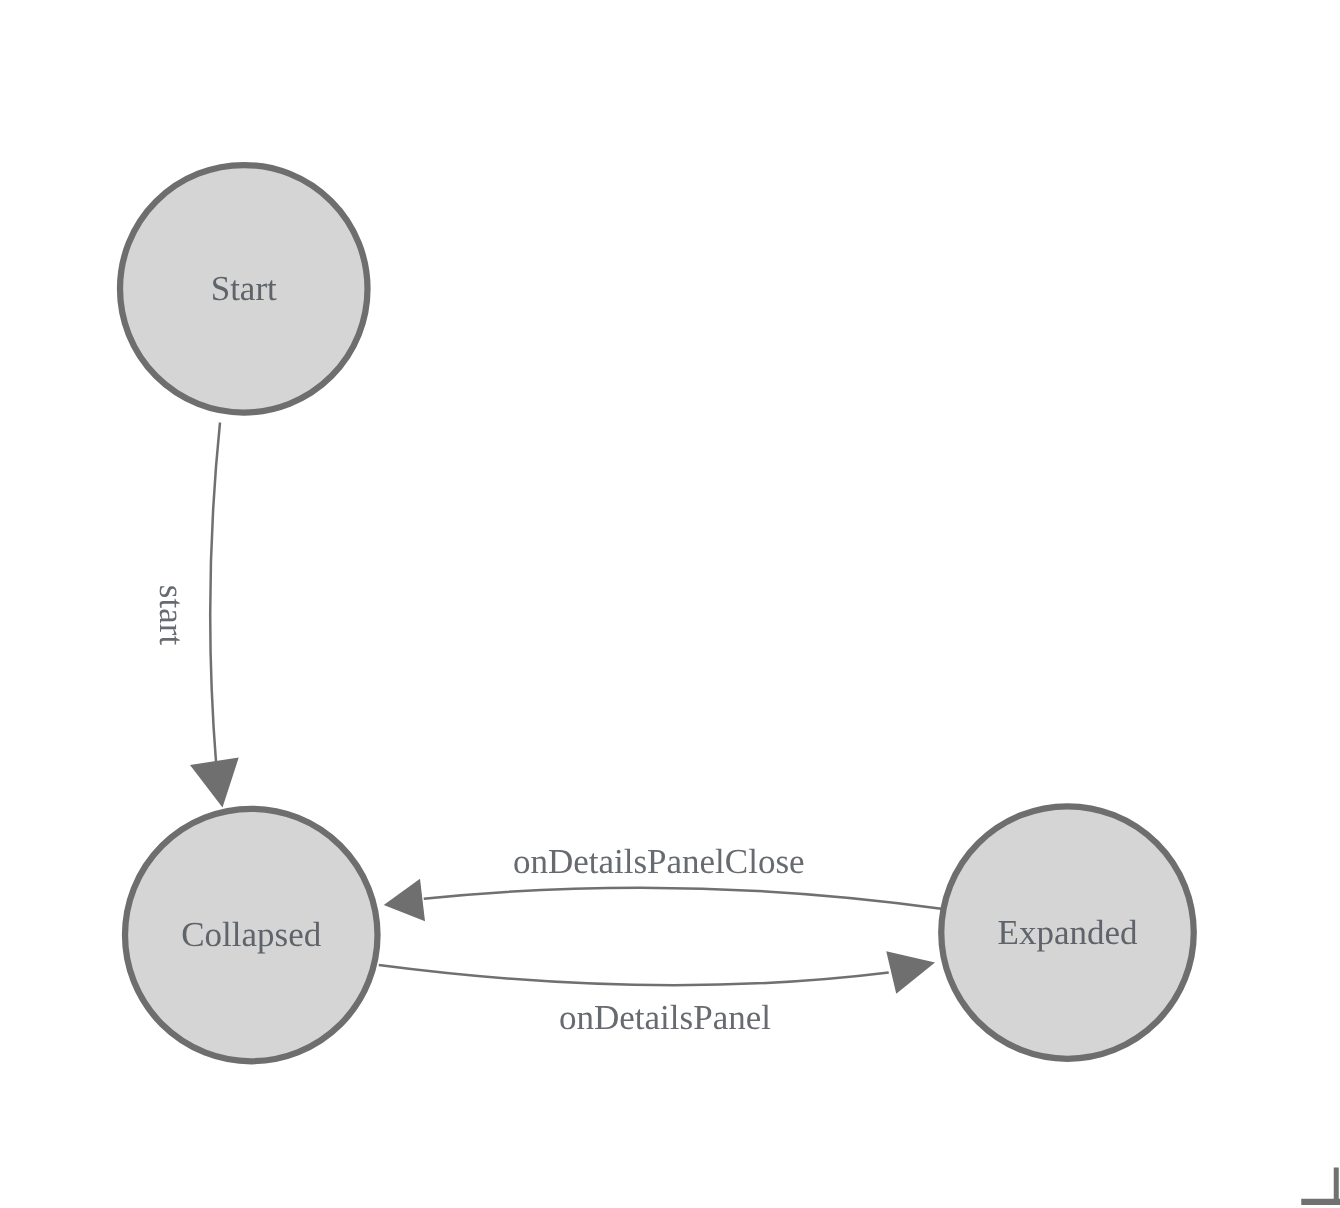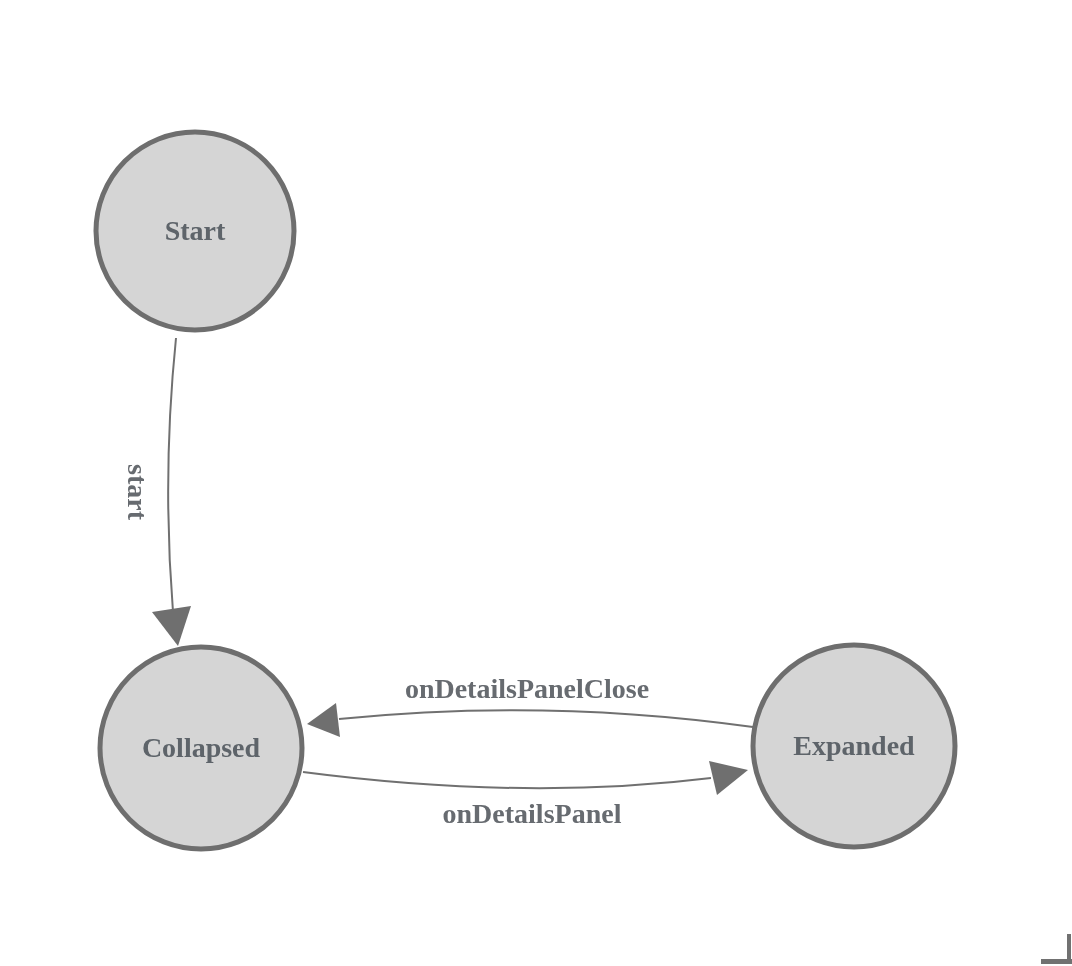--- a/index.html
+++ b/index.html
@@ -8,21 +8,20 @@
     width: 1072px;
     height: 966px;
     background: #ffffff;
     overflow: hidden;
     font-family: "Liberation Serif", "DejaVu Serif", serif;
   }
   .canvas-wrap {
     position: relative;
     width: 876px;
     height: 966px;
-    font-weight: bold;
   }
   svg { display: block; }
   .state-circle {
     fill: #d5d5d5;
     stroke: #6e6e6e;
     stroke-width: 5px;
   }
   .edge-path {
     fill: none;
     stroke: #707070;

